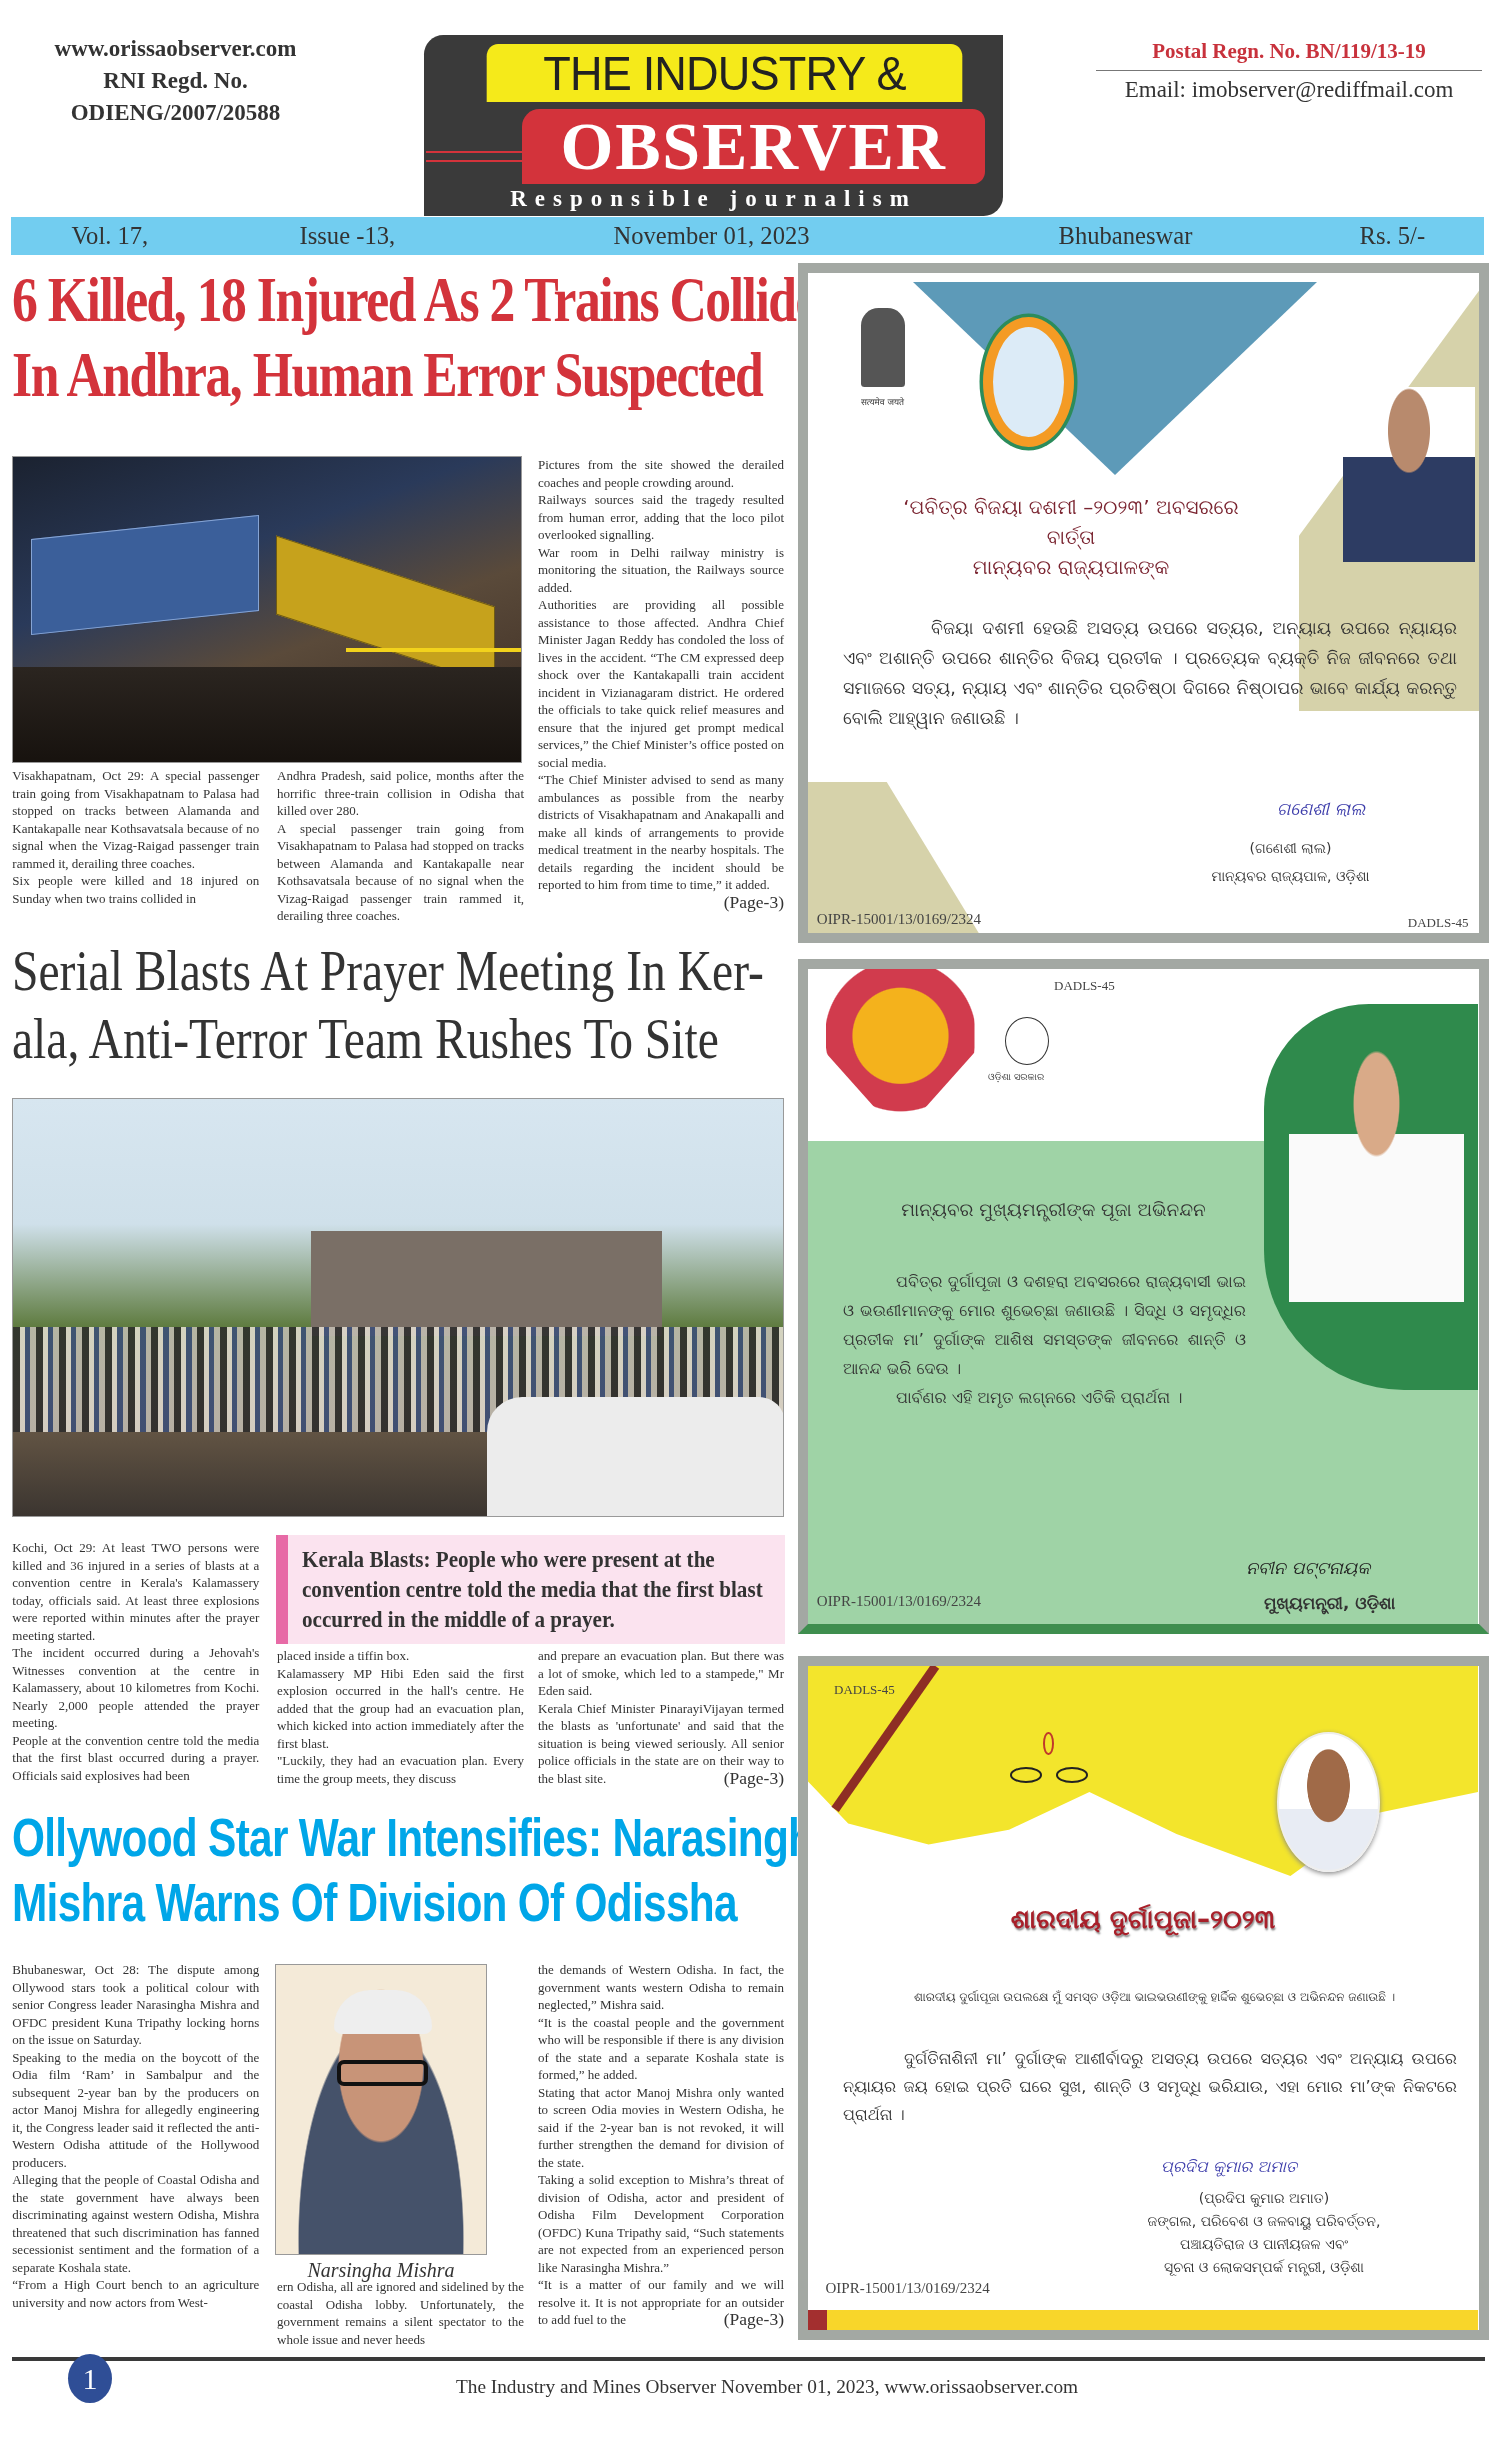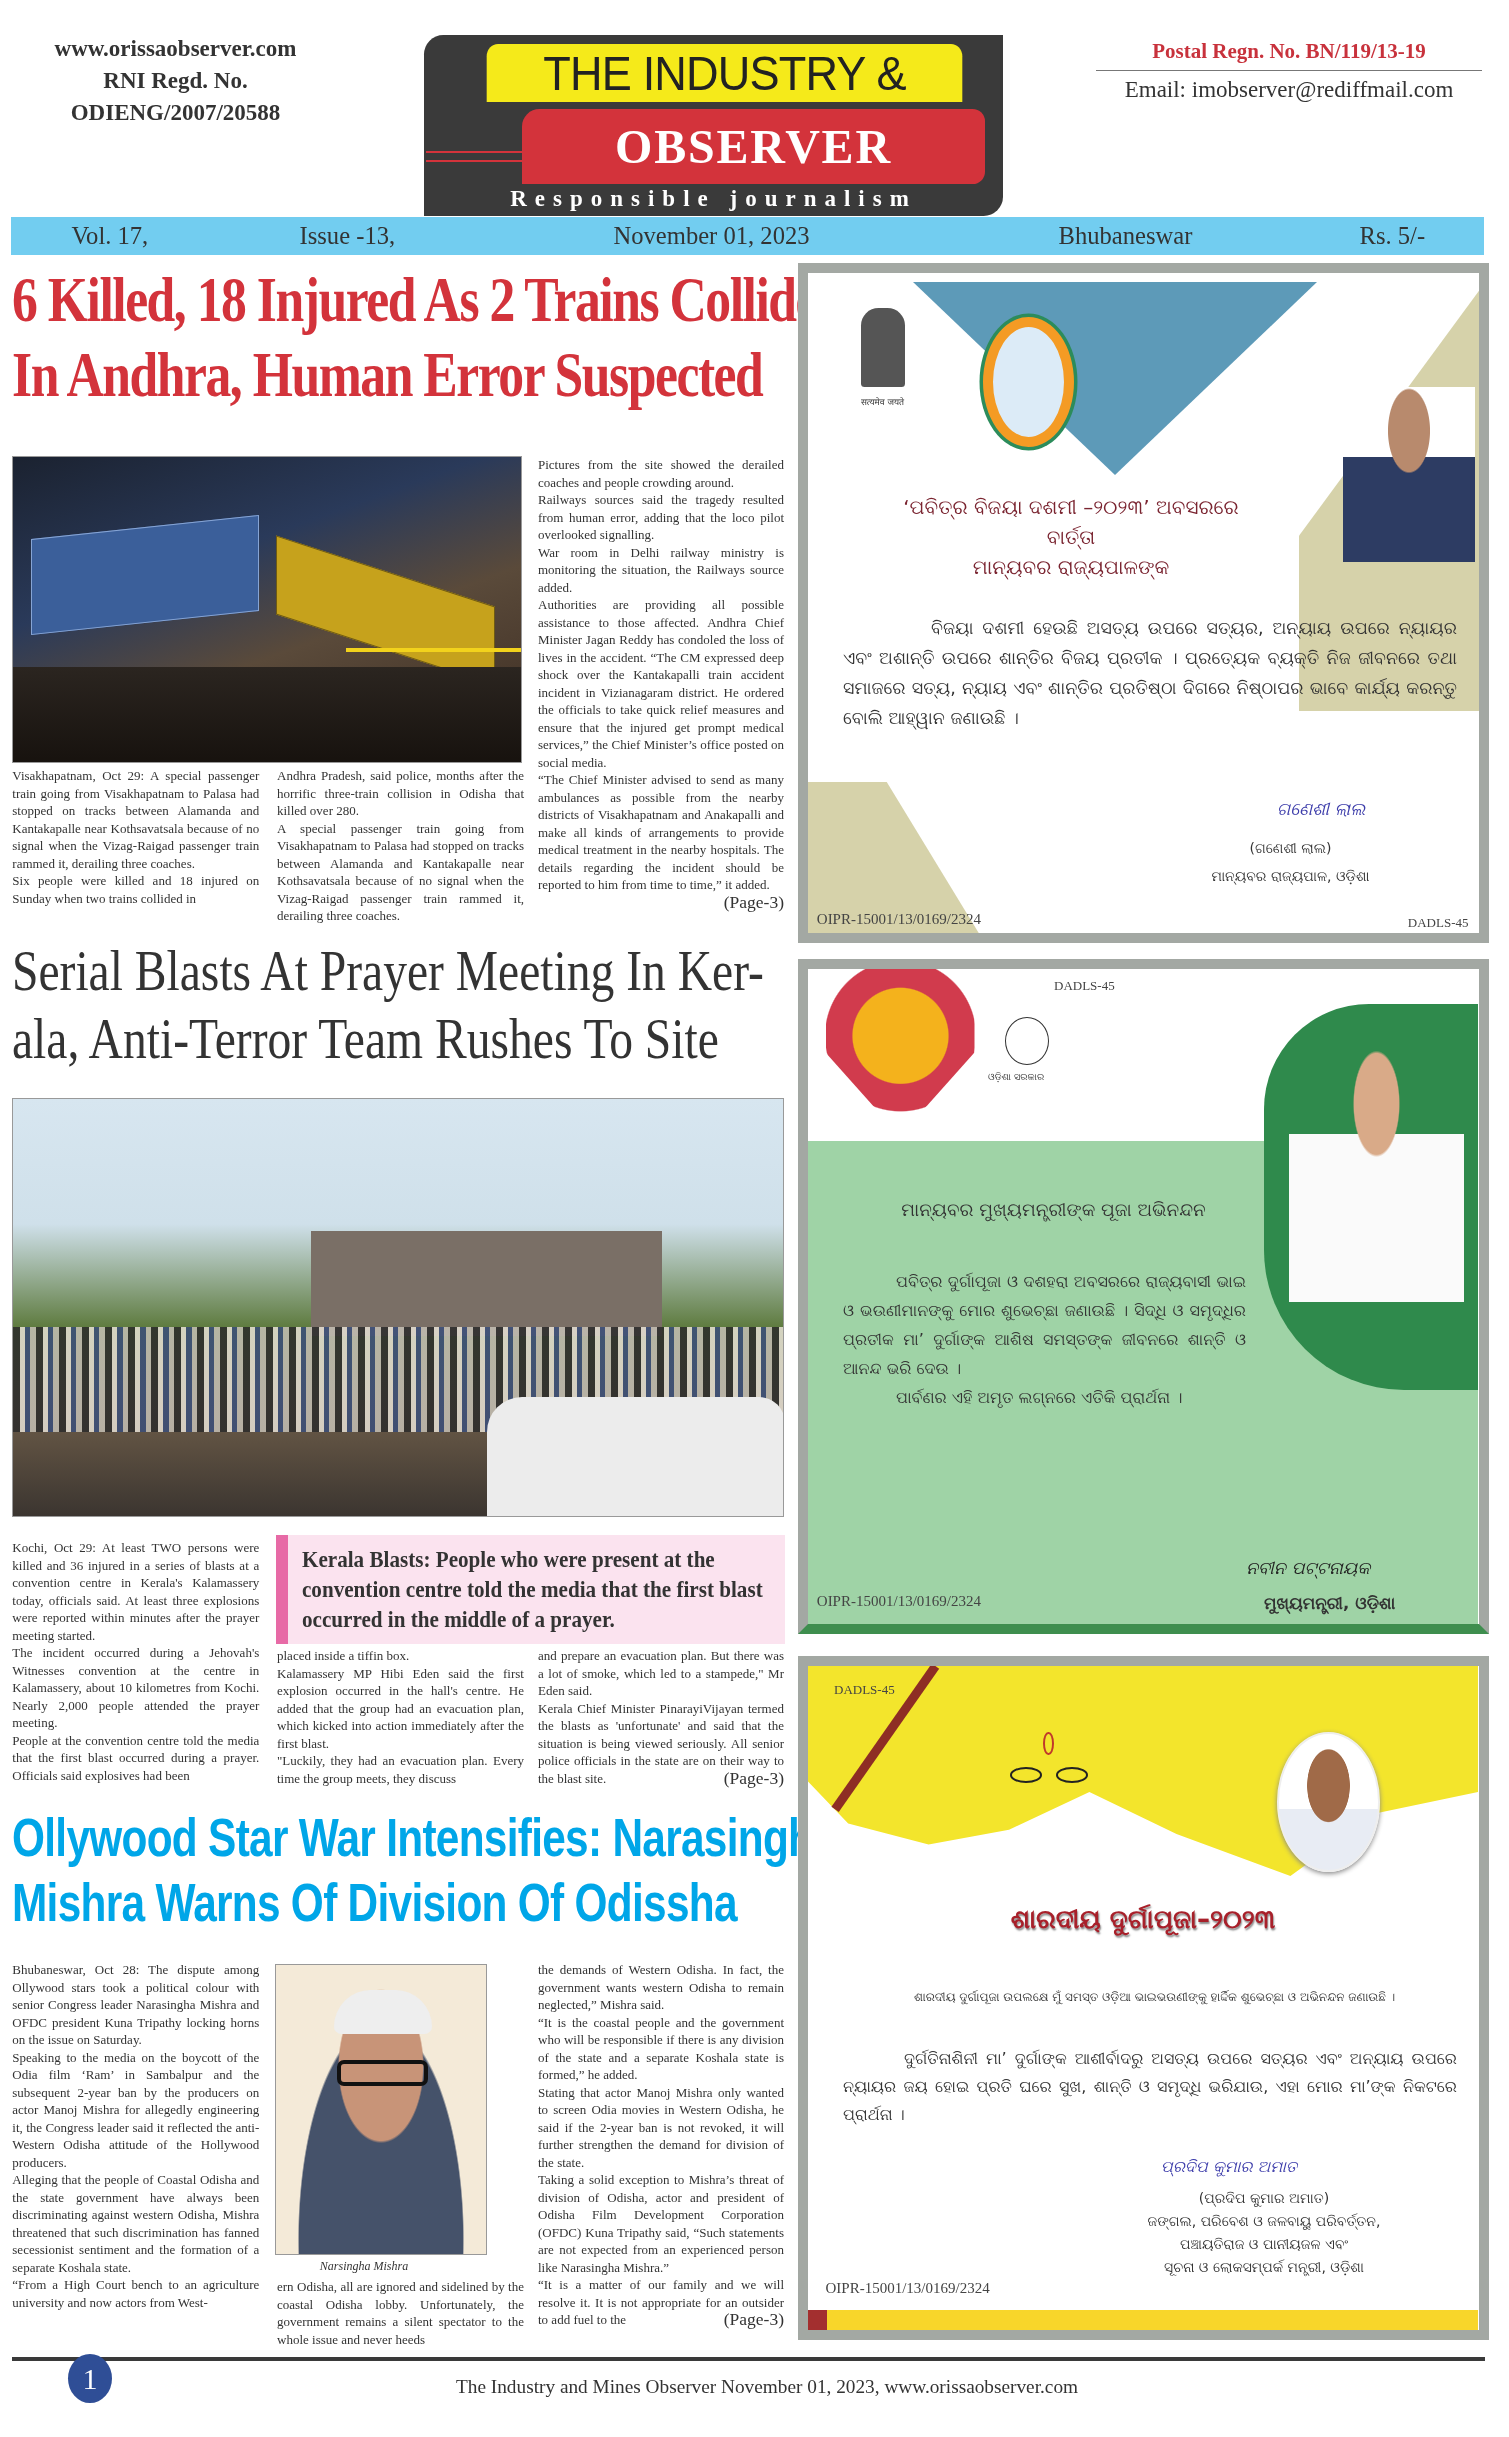--- a/index.html
+++ b/index.html
@@ -6,21 +6,21 @@
 body{width:1509px;height:2438px;background:#fff;position:relative;overflow:hidden;font-family:"Liberation Serif","DejaVu Serif",serif;color:#222;}
 .abs{position:absolute;}
 
 .mast-left{left:35px;top:33px;width:281px;text-align:center;font-size:23px;font-weight:bold;line-height:32px;color:#333;}
 .mast-right{left:1096px;top:37px;width:386px;text-align:center;}
 .postal{font-size:21px;font-weight:bold;color:#c8323c;line-height:28px;}
 .mast-right hr{border:none;border-top:1.8px solid #777;margin:5.3px 0 5.3px 0;}
 .email{font-size:23px;color:#333;}
 .logo{left:424px;top:35px;width:579px;height:181px;background:#3a3a3a;border-radius:19.3px 0 19.3px 0;}
 .logo-top{position:absolute;left:42px;top:8.8px;width:517px;height:58px;background:#f5ea1a;border-radius:12.3px 12.3px 0 0;font-family:"Liberation Sans",sans-serif;font-size:49px;line-height:58px;color:#222;text-align:center;letter-spacing:-0.9px;transform:scaleX(0.92);}
-.logo-mid{position:absolute;left:98px;top:74px;width:463px;height:75px;background:#d3333b;border-radius:17.5px 12.3px 12.3px 0;font-size:48px;font-weight:bold;color:#fff;line-height:75px;text-align:center;letter-spacing:1.8px;}
+.logo-mid{position:absolute;left:98px;top:74px;width:463px;height:75px;background:#d3333b;border-radius:17.5px 12.3px 12.3px 0;font-size:68px;font-weight:bold;color:#fff;line-height:75px;text-align:center;letter-spacing:1.8px;}
 .logo-line{position:absolute;left:1.8px;top:116px;width:96px;height:10.5px;border-top:2.6px solid #d3333b;border-bottom:2.6px solid #d3333b;}
 .logo-tag{position:absolute;left:0;top:151px;width:579px;text-align:center;color:#fff;font-size:23px;font-weight:bold;letter-spacing:8px;}
 .dateline{left:10.5px;top:217px;width:1473px;height:38px;background:#72cdf0;display:flex;align-items:center;font-size:24.6px;color:#333;}
 .dateline span{position:absolute;}
 
 .h-red{font-family:"Liberation Serif",serif;font-weight:bold;color:#d3333b;font-size:63px;line-height:75px;letter-spacing:-1.8px;transform:scaleX(0.82);transform-origin:left;white-space:nowrap;}
 .h-gray{font-size:58px;line-height:68px;color:#333;transform:scaleX(0.82);transform-origin:left;white-space:nowrap;}
 .h-blue{font-family:"Liberation Sans",sans-serif;font-weight:bold;color:#00a6e8;font-size:53px;line-height:65px;transform:scaleX(0.8);transform-origin:left;white-space:nowrap;letter-spacing:-0.9px;}
 .col{font-size:13px;line-height:17.5px;text-align:justify;color:#333;}
 .col p{margin:0;}
@@ -129,21 +129,21 @@
 <div class="abs col" style="left:12.3px;top:1961px;width:247px;">
   <p>Bhubaneswar, Oct 28: The dispute among Ollywood stars took a political colour with senior Congress leader Narasingha Mishra and OFDC president Kuna Tripathy locking horns on the issue on Saturday.</p>
     <p>Speaking to the media on the boycott of the Odia film ‘Ram’ in Sambalpur and the subsequent 2-year ban by the producers on actor Manoj Mishra for allegedly engineering it, the Congress leader said it reflected the anti-Western Odisha attitude of the Hollywood producers.</p>
     <p>Alleging that the people of Coastal Odisha and the state government have always been discriminating against western Odisha, Mishra threatened that such discrimination has fanned secessionist sentiment and the formation of a separate Koshala state.</p>
     <p>“From a High Court bench to an agriculture university and now actors from West-</p>
 </div>
 <div class="abs photo" style="left:275px;top:1964px;width:212px;height:291px;background:radial-gradient(ellipse at 50% 35%,#c89478 0 28%,transparent 29%),radial-gradient(ellipse at 50% 95%,#45526a 0 55%,transparent 56%),#f4ead8;">
   <div style="position:absolute;left:61px;top:95px;width:91px;height:26px;border:4.4px solid #111;border-radius:7px;"></div>
   <div style="position:absolute;left:58px;top:24.6px;width:98px;height:44px;background:#eee;border-radius:44px 44px 8.8px 8.8px;"></div>
 </div>
-<div class="abs" style="left:258px;top:2259px;width:212px;text-align:center;font-style:italic;font-size:12px;color:#333;">Narsingha Mishra</div>
+<div class="abs" style="left:275px;top:2259px;width:212px;text-align:center;font-style:italic;font-size:20px;color:#333;">Narsingha Mishra</div>
 <div class="abs col" style="left:277px;top:2278px;width:247px;">
   <p>ern Odisha, all are ignored and sidelined by the coastal Odisha lobby. Unfortunately, the government remains a silent spectator to the whole issue and never heeds</p>
 </div>
 <div class="abs col" style="left:538px;top:1961px;width:246px;">
   <p>the demands of Western Odisha. In fact, the government wants western Odisha to remain neglected,” Mishra said.</p>
     <p>“It is the coastal people and the government who will be responsible if there is any division of the state and a separate Koshala state is formed,” he added.</p>
     <p>Stating that actor Manoj Mishra only wanted to screen Odia movies in Western Odisha, he said if the 2-year ban is not revoked, it will further strengthen the demand for division of the state.</p>
     <p>Taking a solid exception to Mishra’s threat of division of Odisha, actor and president of Odisha Film Development Corporation (OFDC) Kuna Tripathy said, “Such statements are not expected from an experienced person like Narasingha Mishra.”</p>
   <p><span>“It is a matter of our family and we will resolve it. It is not appropriate for an outsider to add fuel to the</span> <span class="page-ref">(Page-3)</span></p>
 </div>

